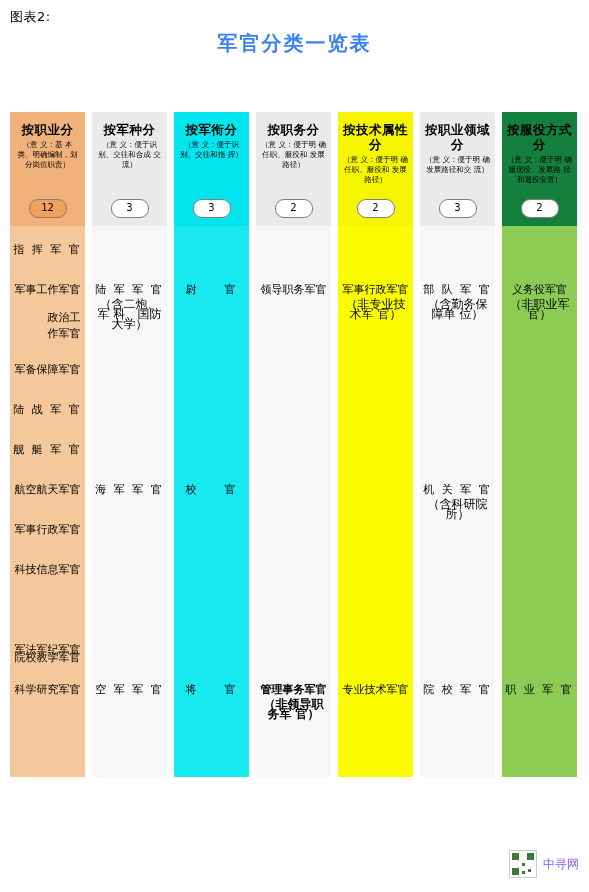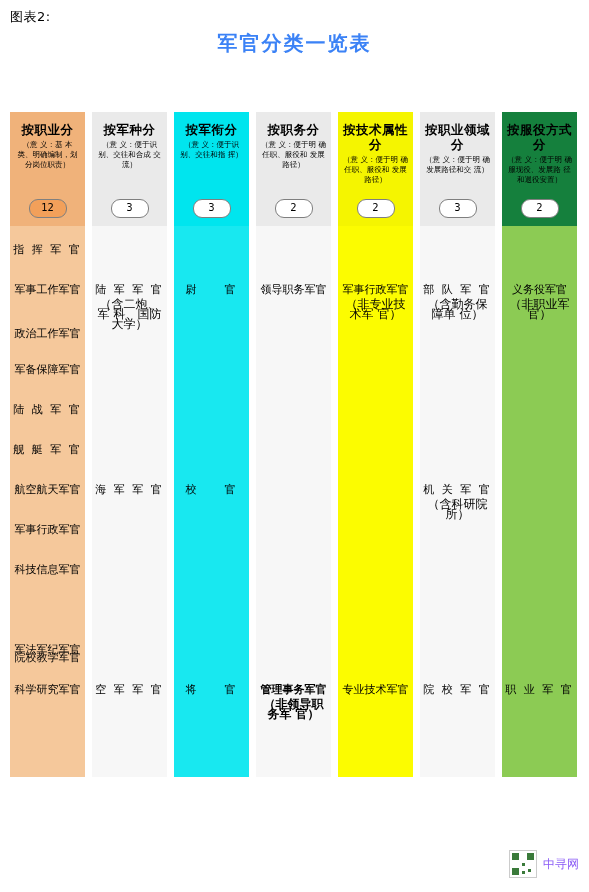--- a/index.html
+++ b/index.html
@@ -98,21 +98,21 @@
 
   <div class="col c0" style="left:0px;">
     <div class="head">
       <div class="h-title">按职业分</div>
       <div class="h-sub">（意 义：基 本 类、明确编制，划分岗位职责）</div>
       <div class="pill pill-orange">12</div>
     </div>
     <div class="body">
       <div class="cell" style="top:16px;"><span class="c-main">指 挥 军 官</span></div>
       <div class="cell" style="top:56px;"><span class="c-main tight">军事工作军官</span></div>
-      <div class="cell" style="top:100px;"><span class="c-main tight">政治工作军官</span></div>
+      <div class="cell" style="top:84px;padding-left:33px;"><span class="c-main tight">政治工作军官</span></div>
       <div class="cell" style="top:136px;"><span class="c-main tight">军备保障军官</span></div>
       <div class="cell" style="top:176px;"><span class="c-main">陆 战 军 官</span></div>
       <div class="cell" style="top:216px;"><span class="c-main">舰 艇 军 官</span></div>
       <div class="cell" style="top:256px;"><span class="c-main tight">航空航天军官</span></div>
       <div class="cell" style="top:296px;"><span class="c-main tight">军事行政军官</span></div>
       <div class="cell" style="top:336px;"><span class="c-main tight">科技信息军官</span></div>
       <div class="cell" style="top:376px;margin-top:48px;"><span class="c-main tight">院校教学军官</span></div>
       <div class="cell" style="top:416px;"><span class="c-main tight">军法军纪军官</span></div>
       <div class="cell" style="top:456px;"><span class="c-main tight">科学研究军官</span></div>
     </div>

